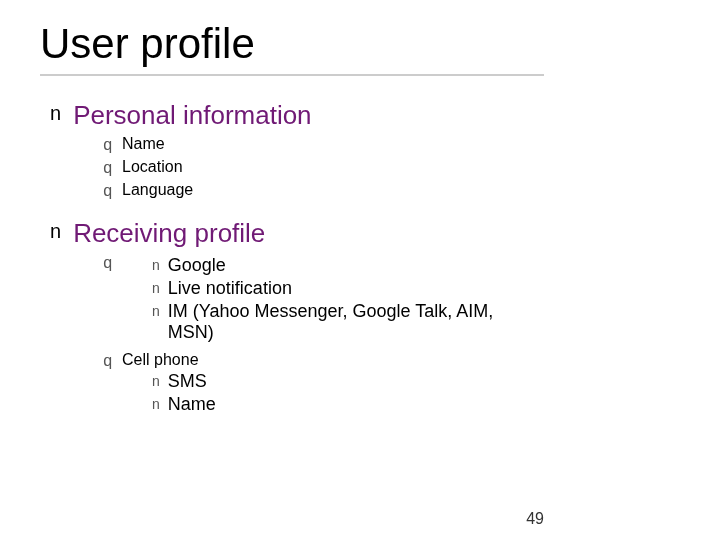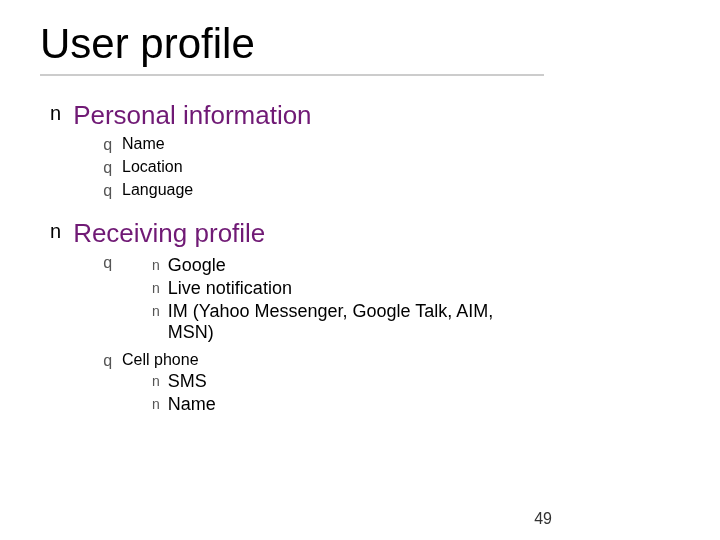--- a/index.html
+++ b/index.html
@@ -102,21 +102,21 @@
     }
 
     .bullet-n-item-label {
       font-size: 18px;
       color: #000000;
     }
 
     .page-number {
       position: absolute;
       bottom: 12px;
-      right: 32px;
+      right: 40px;
       font-size: 16px;
       color: #333;
     }
   </style>
 </head>
 <body>
 
 <div class="slide">
   <h1 class="title">User profile</h1>
 

